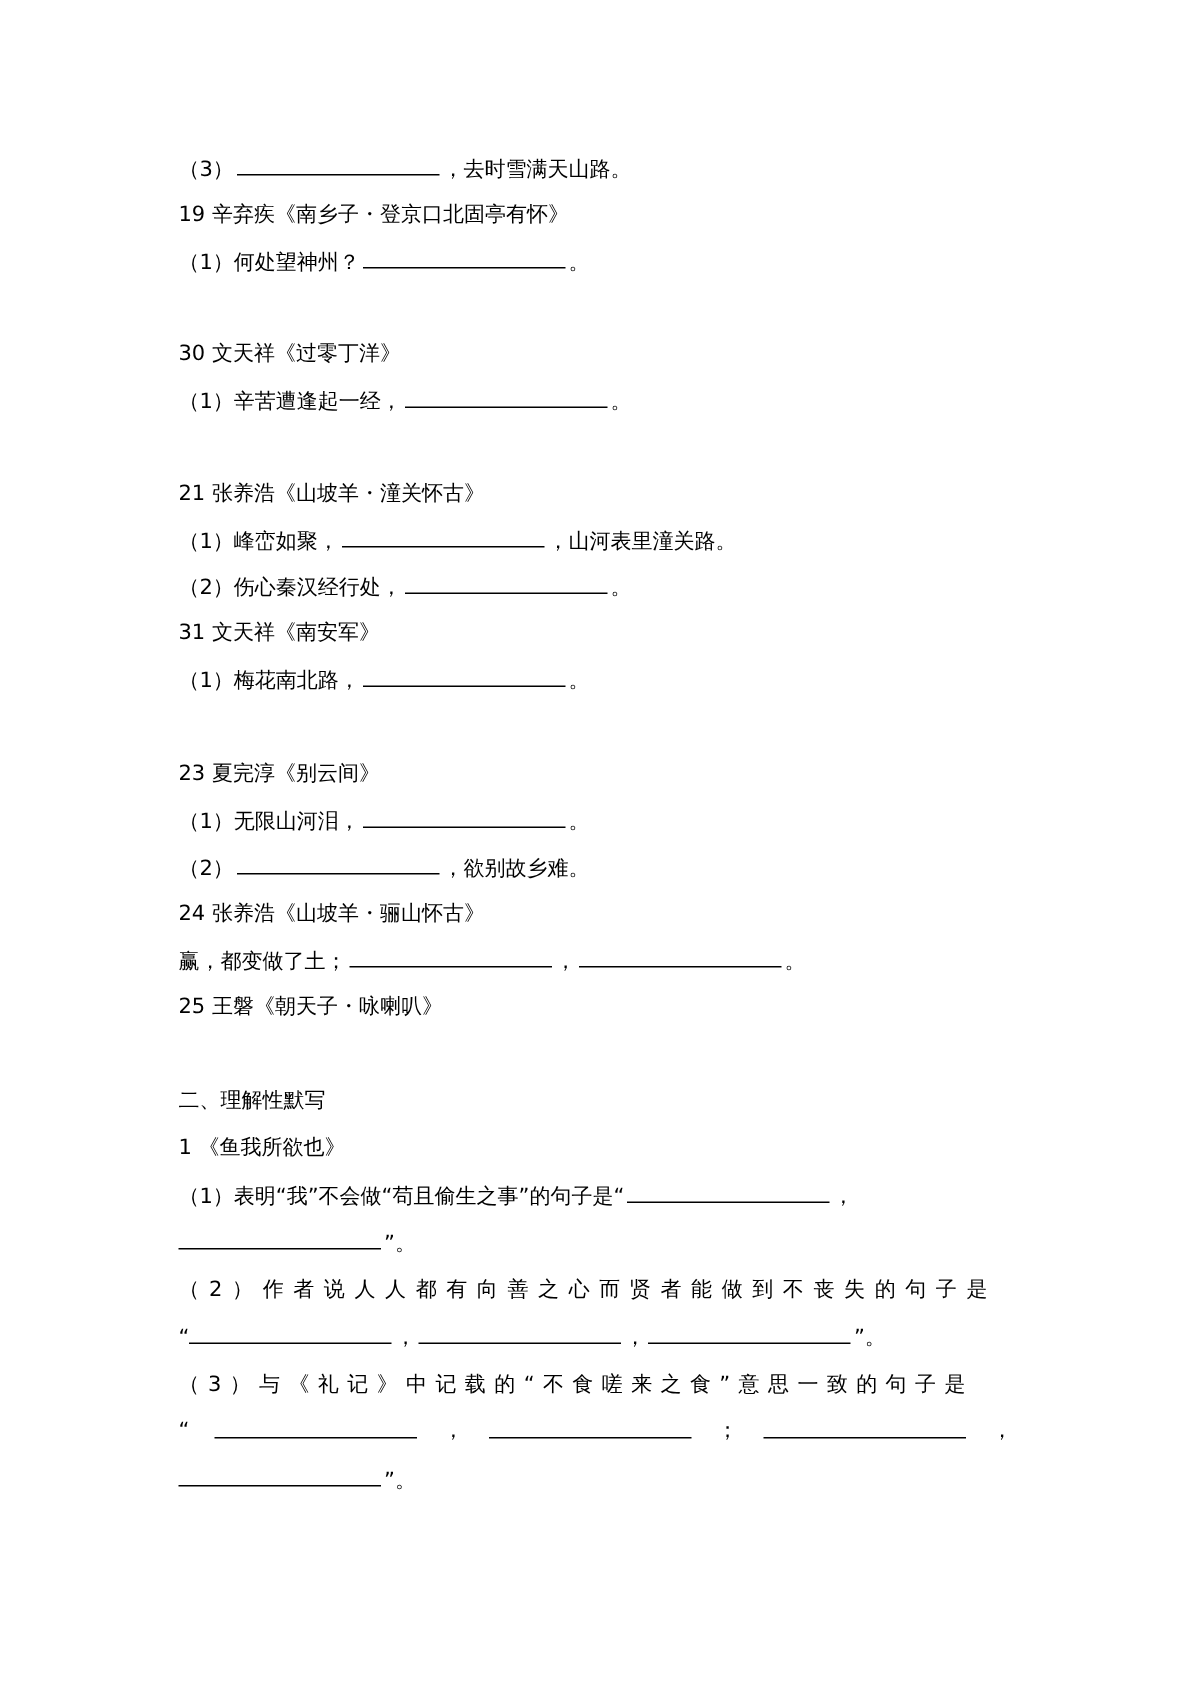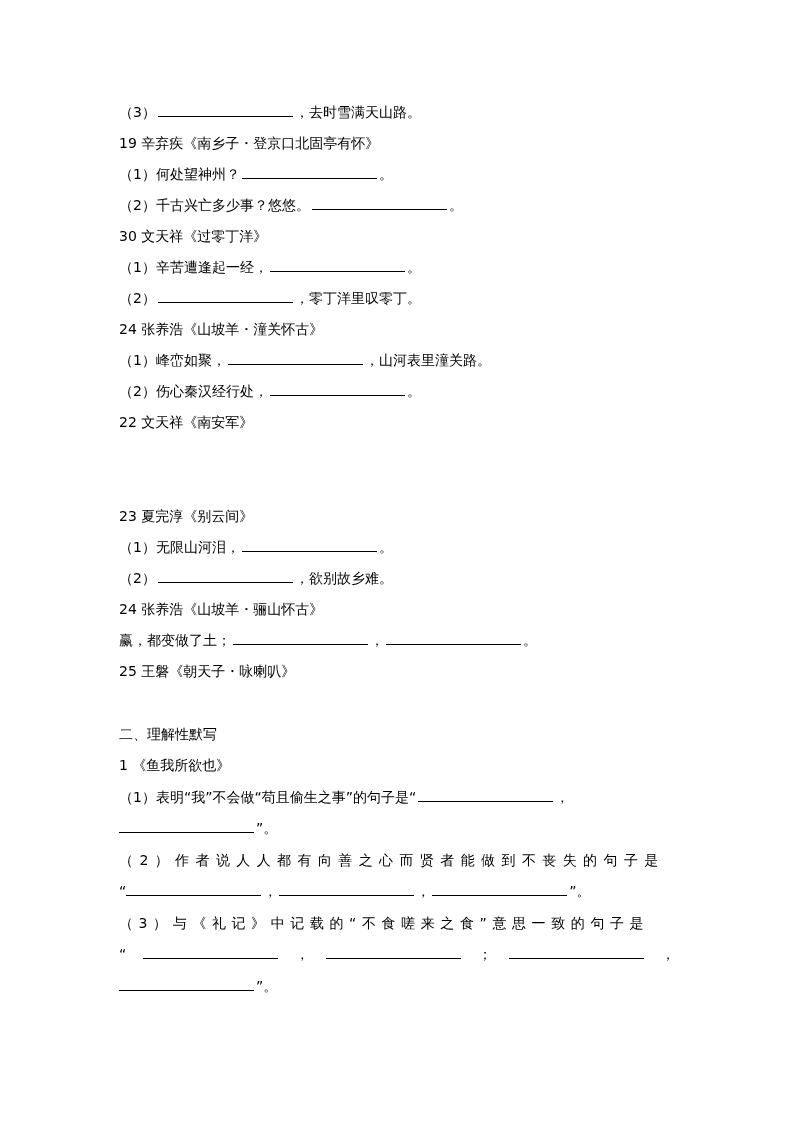--- a/index.html
+++ b/index.html
@@ -18,41 +18,38 @@
 <div class="page">
 
   <div class="line" style="top:102px">
     <span>（3）</span><span class="blank w135"></span><span>，去时雪满天山路。</span>
   </div>
 
   <div class="line" style="top:133px">19 辛弃疾《南乡子・登京口北固亭有怀》</div>
   <div class="line" style="top:164px">
     <span>（1）何处望神州？</span><span class="blank w135"></span><span>。</span>
   </div>
-  <div class="line" style="top:195px">
-    <span>（2）千古兴亡多少事？悠悠。</span><span class="blank w135"></span><span>。</span>
-  </div>
 
   <div class="line" style="top:226px">30 文天祥《过零丁洋》</div>
   <div class="line" style="top:257px">
     <span>（1）辛苦遭逢起一经，</span><span class="blank w135"></span><span>。</span>
   </div>
-  <div class="line" style="top:288px">
-    <span>（2）</span><span class="blank w135"></span><span>，零丁洋里叹零丁。</span>
-  </div>
 
-  <div class="line" style="top:319px">24 张养浩《山坡羊・潼关怀古》</div>
+  <div class="line" style="top:319px">21 张养浩《山坡羊・潼关怀古》</div>
   <div class="line" style="top:350px">
     <span>（1）峰峦如聚，</span><span class="blank w135"></span><span>，山河表里潼关路。</span>
   </div>
   <div class="line" style="top:381px">
     <span>（2）伤心秦汉经行处，</span><span class="blank w135"></span><span>。</span>
   </div>
 
-  <div class="line" style="top:412px">22 文天祥《南安军》</div>
+  <div class="line" style="top:412px">31 文天祥《南安军》</div>
+  <div class="line" style="top:443px">
+    <span>（1）梅花南北路，</span><span class="blank w135"></span><span>。</span>
+  </div>
 
   <div class="line" style="top:506px">23 夏完淳《别云间》</div>
   <div class="line" style="top:537px">
     <span>（1）无限山河泪，</span><span class="blank w135"></span><span>。</span>
   </div>
   <div class="line" style="top:568px">
     <span>（2）</span><span class="blank w135"></span><span>，欲别故乡难。</span>
   </div>
 
   <div class="line" style="top:599px">24 张养浩《山坡羊・骊山怀古》</div>

